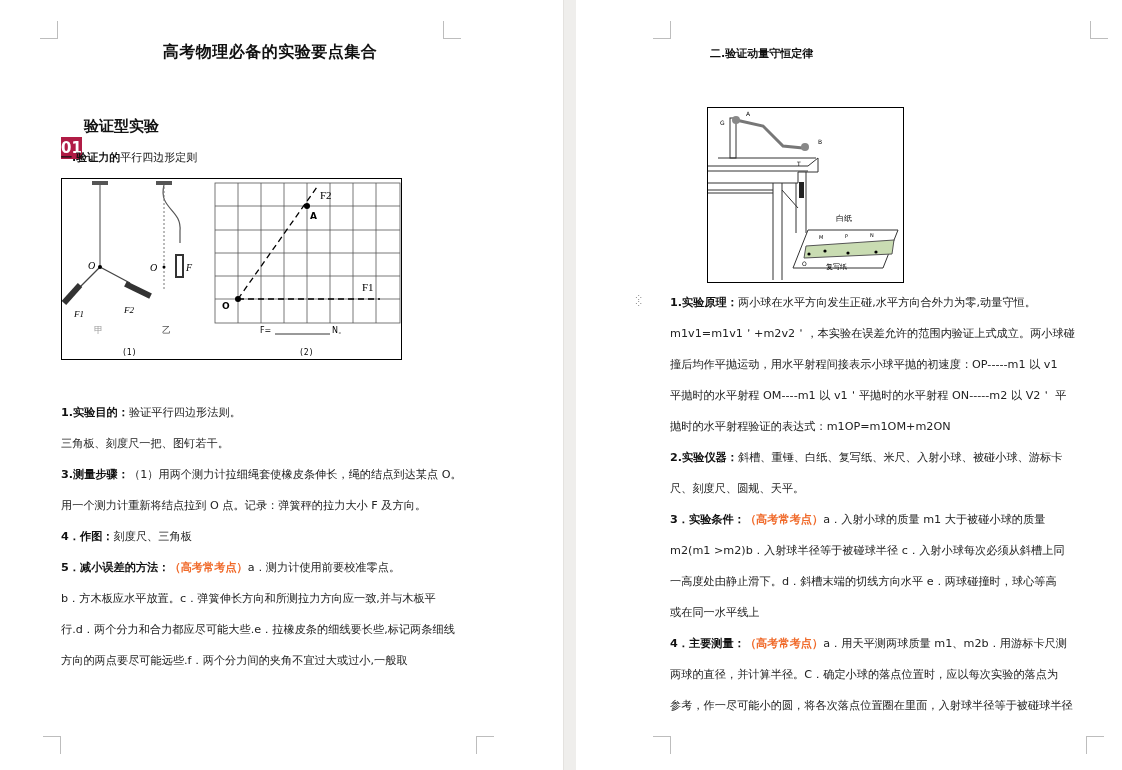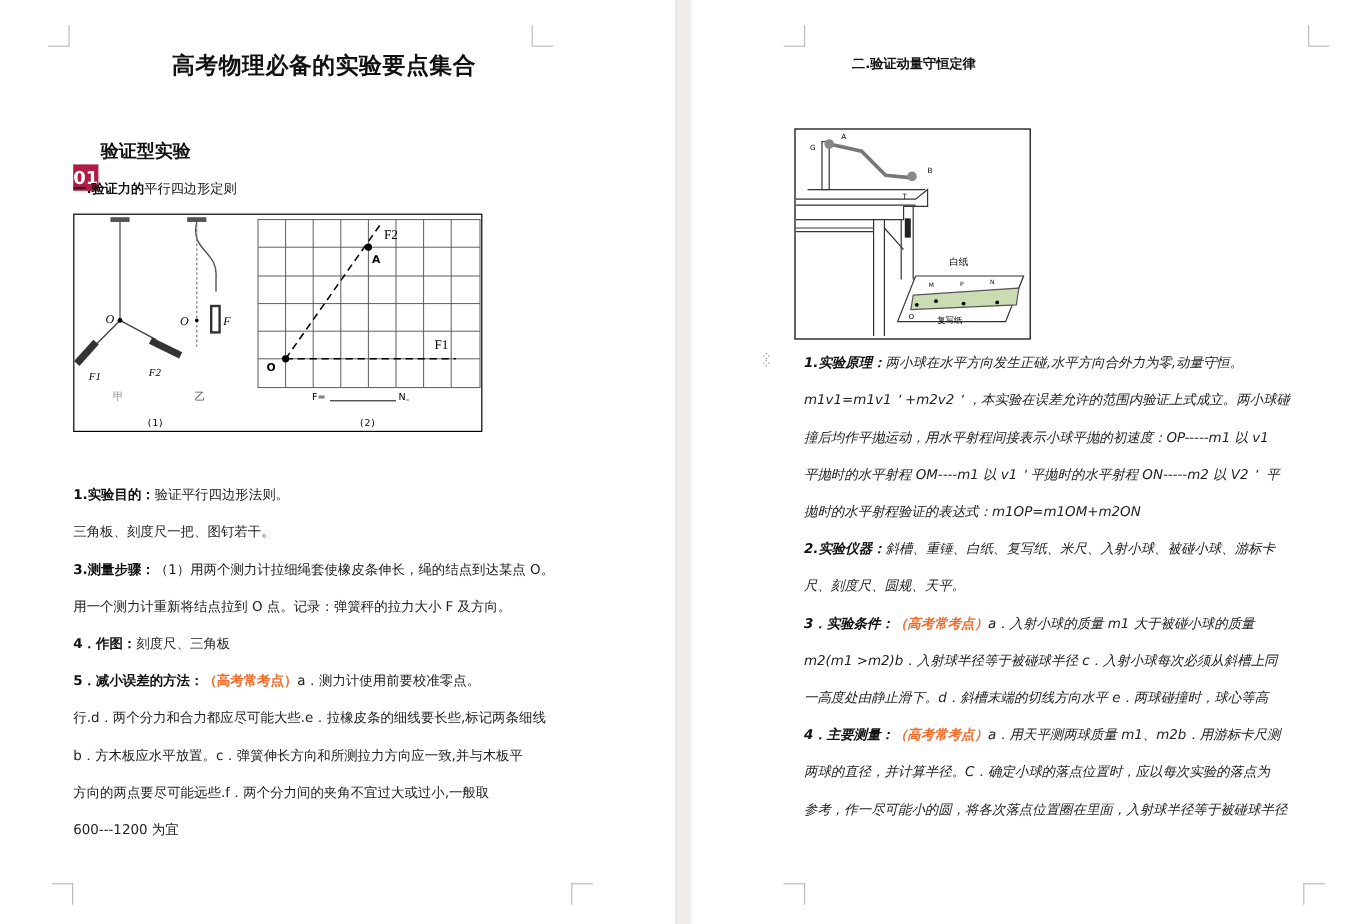--- a/index.html
+++ b/index.html
@@ -12,21 +12,21 @@
   .page { position:absolute; top:0; height:770px; background:#fff; }
   .page-left { left:0; width:563px; }
   .page-right { left:576px; width:546px; }
   .gutter { position:absolute; left:563px; top:0; width:13px; height:770px; background:#efeeec; border-left:1px solid #e4e2df; }
   .corner { position:absolute; width:17px; height:17px; border-color:#bdbdbd; border-style:solid; border-width:0; }
   .c-tl { border-right-width:1px; border-bottom-width:1px; }
   .c-tr { border-left-width:1px; border-bottom-width:1px; }
   .c-bl { border-right-width:1px; border-top-width:1px; }
   .c-br { border-left-width:1px; border-top-width:1px; }
 
-  .doc-title { position:absolute; left:0; width:540px; top:42px; text-align:center; font-weight:bold; font-size:19px; letter-spacing:0.5px; }
+  .doc-title { position:absolute; left:0; width:540px; top:42px; text-align:center; font-weight:bold; font-size:16px; letter-spacing:0.5px; }
   .sec-head { position:absolute; left:61px; top:115px; height:22px; display:flex; align-items:center; }
   .sec-badge { background:#b01c45; color:#fff; font-weight:bold; font-size:15px; padding:0 0; height:22px; line-height:22px;margin-top:44px; }
   .sec-title { font-weight:bold; font-size:15px; margin-left:2px; }
   .sub-head { position:absolute; font-size:11px; }
   .sub-head b { font-weight:bold; }
 
   .para { position:absolute; font-size:11.2px; line-height:31px; color:#222; }
   .para .lbl { font-weight:bold; color:#111; }
   .para .hl { color:#f06a2a; font-weight:bold; }
   .line { white-space:nowrap; display:block; height:31px; }
@@ -109,39 +109,38 @@
     </svg>
   </div>
 
   <div class="para" style="left:61px;top:361px;width:430px;margin-top:36px;">
     <span class="line"><span class="lbl">1.实验目的：</span><span>验证平行四边形法则。</span></span>
     <span class="line">三角板、刻度尺一把、图钉若干。</span>
     <span class="line"><span class="lbl">3.测量步骤：</span><span>（1）用两个测力计拉细绳套使橡皮条伸长，绳的结点到达某点 O。</span></span>
     <span class="line">用一个测力计重新将结点拉到 O 点。记录：弹簧秤的拉力大小 F 及方向。</span>
     <span class="line"><span class="lbl">4．作图：</span><span>刻度尺、三角板</span></span>
     <span class="line"><span class="lbl">5．减小误差的方法：</span><span class="hl">（高考常考点）</span><span>a．测力计使用前要校准零点。</span></span>
+    <span class="line">b．方木板应水平放置。c．弹簧伸长方向和所测拉力方向应一致,并与木板平</span>
     <span class="line">行.d．两个分力和合力都应尽可能大些.e．拉橡皮条的细线要长些,标记两条细线</span>
-    <span class="line">b．方木板应水平放置。c．弹簧伸长方向和所测拉力方向应一致,并与木板平</span>
     <span class="line">方向的两点要尽可能远些.f．两个分力间的夹角不宜过大或过小,一般取</span>
-    <span class="line">600---1200 为宜</span>
   </div>
 </div>
 
 <div class="gutter"></div>
 
 <div class="page page-right">
   <div class="corner c-tl" style="left:77px;top:21px;"></div>
   <div class="corner c-tr" style="left:514px;top:21px;"></div>
   <div class="corner c-bl" style="left:77px;top:736px;"></div>
   <div class="corner c-br" style="left:510px;top:736px;"></div>
 </div>
 
 <div class="sub-head" style="left:670px;top:46px;font-weight:bold;margin-left:40px;">二.验证动量守恒定律</div>
 
-<div class="fig" style="left:662px;top:107px;width:195px;height:174px;">
+<div class="fig" style="left:707px;top:107px;width:195px;height:174px;">
   <svg width="195" height="174" viewBox="0 0 195 174">
     <g stroke="#333" stroke-width="1" fill="none">
       <path d="M0 58 L100 58 L110 50 L110 64 L90 64 L90 75 L0 75"></path>
       <path d="M0 63 L100 63"></path>
       <path d="M10 50 L108 50"></path>
       <line x1="65" y1="75" x2="65" y2="172"></line>
         <line x1="74" y1="75" x2="74" y2="172"></line>
       <line x1="88" y1="75" x2="88" y2="125"></line>
         <line x1="98" y1="64" x2="98" y2="125"></line>
       <line x1="0" y1="82" x2="65" y2="82"></line>
@@ -167,27 +166,28 @@
     <text x="111" y="131" font-size="5">M</text>
     <text x="137" y="130" font-size="5">P</text>
     <text x="162" y="129" font-size="5">N</text>
     <text x="94" y="158" font-size="6">O</text>
     <text x="118" y="161" font-size="7">复写纸</text>
   </svg>
 </div>
 
 <div class="drag-handle">⁘<br>⁘</div>
 
-<div class="para" style="left:670px;top:287px;width:430px;font-style:italic;">
+<div class="para" style="left:670px;top:287px;width:430px;">
   <span class="line"><span class="lbl">1.实验原理：</span><span>两小球在水平方向发生正碰,水平方向合外力为零,动量守恒。</span></span>
   <span class="line">m1v1=m1v1＇+m2v2＇，本实验在误差允许的范围内验证上式成立。两小球碰</span>
   <span class="line">撞后均作平抛运动，用水平射程间接表示小球平抛的初速度：OP-----m1 以 v1</span>
   <span class="line">平抛时的水平射程 OM----m1 以 v1＇平抛时的水平射程 ON-----m2 以 V2＇ 平</span>
   <span class="line">抛时的水平射程验证的表达式：m1OP=m1OM+m2ON</span>
   <span class="line"><span class="lbl">2.实验仪器：</span><span>斜槽、重锤、白纸、复写纸、米尺、入射小球、被碰小球、游标卡</span></span>
   <span class="line">尺、刻度尺、圆规、天平。</span>
   <span class="line"><span class="lbl">3．实验条件：</span><span class="hl">（高考常考点）</span><span>a．入射小球的质量 m1 大于被碰小球的质量</span></span>
   <span class="line">m2(m1 &gt;m2)b．入射球半径等于被碰球半径 c．入射小球每次必须从斜槽上同</span>
   <span class="line">一高度处由静止滑下。d．斜槽末端的切线方向水平 e．两球碰撞时，球心等高</span>
+  <span class="line">或在同一水平线上</span>
   <span class="line"><span class="lbl">4．主要测量：</span><span class="hl">（高考常考点）</span><span>a．用天平测两球质量 m1、m2b．用游标卡尺测</span></span>
   <span class="line">两球的直径，并计算半径。C．确定小球的落点位置时，应以每次实验的落点为</span>
   <span class="line">参考，作一尽可能小的圆，将各次落点位置圈在里面，入射球半径等于被碰球半径</span>
 </div>
 
 </body></html>

